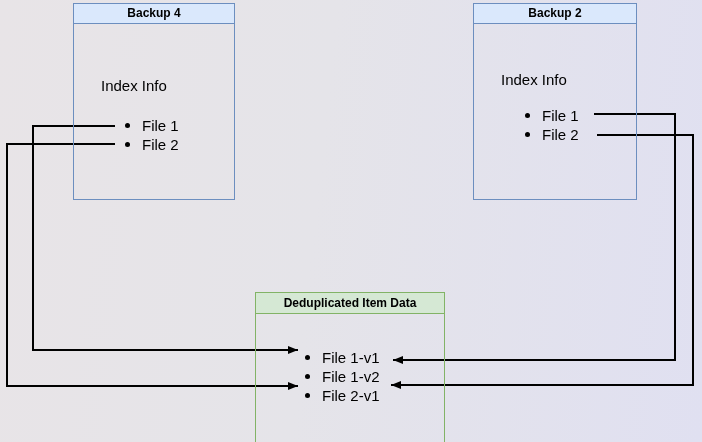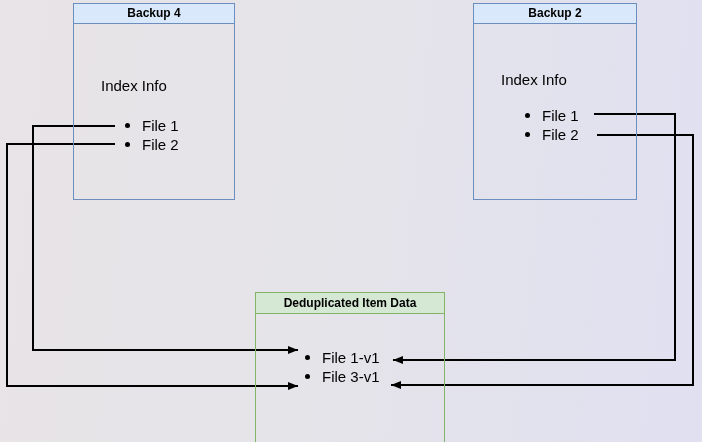--- a/index.html
+++ b/index.html
@@ -135,18 +135,22 @@
 
   <div class="box green dedup-box" style="left:255px; top:282px; width:190px; height:151px;margin-top:10px;">
     <div class="box-title">Deduplicated Item Data</div>
     <ul class="items" style="top:55px; left:0; right:0;">
       <li>
         <span class="dot"></span>
         <span>File 1-v1</span>
       </li>
       <li>
         <span class="dot"></span>
-        <span>File 3-v1</span>
+        <span>File 1-v2</span>
+      </li>
+      <li>
+        <span class="dot"></span>
+        <span>File 2-v1</span>
       </li>
     </ul>
   </div>
 
 </div>
 
 </body></html>

